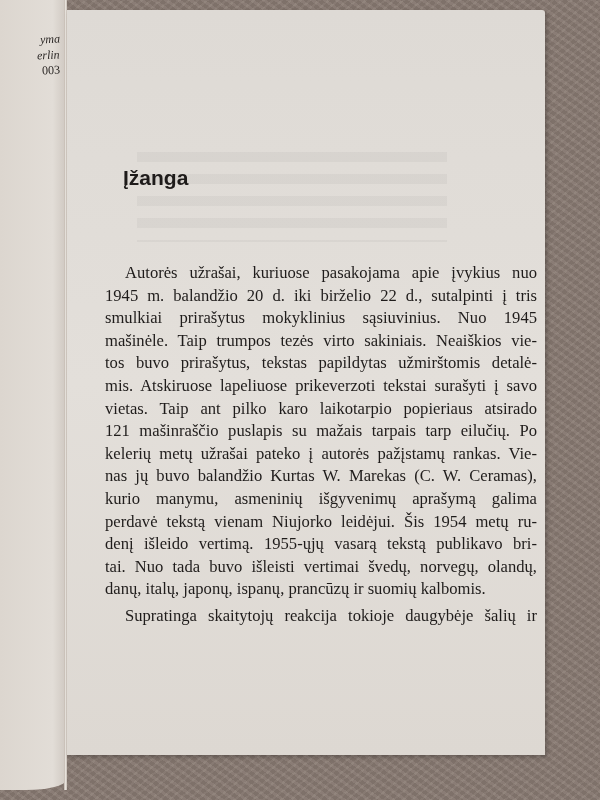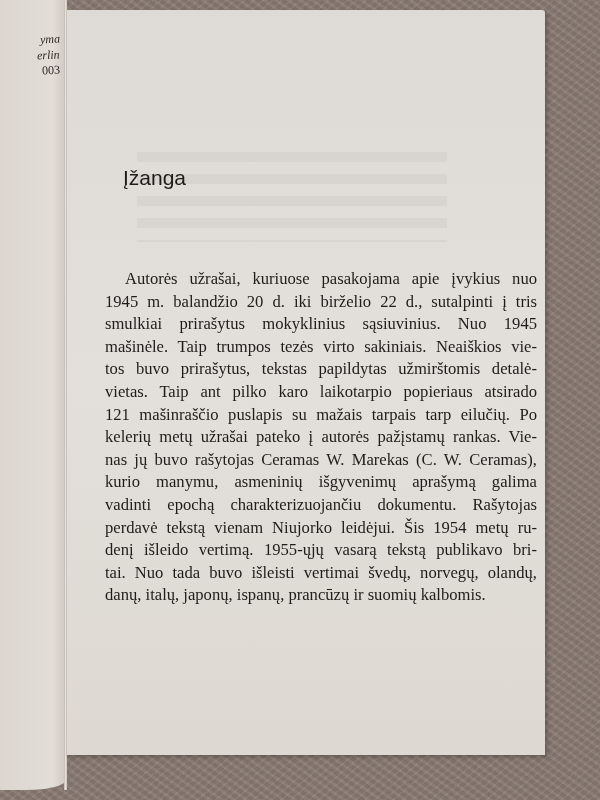--- a/index.html
+++ b/index.html
@@ -25,28 +25,28 @@
     background: linear-gradient(90deg, #bdb3a9, #e7e2dc, #c8bfb6);
   }
   .right-page {
     position:absolute; left:67px; top:10px; width:478px; height:745px;
     background: linear-gradient(180deg, #dedad5 0%, #e3dfda 50%, #ddd8d2 100%);
     box-shadow: 2px 2px 4px rgba(0,0,0,0.25);
     border-top-right-radius:3px;
   }
   .heading {
     position:absolute; left:56px; top:156px;
-    font-family:"Liberation Sans", sans-serif; font-weight:normal; font-size:21px; color:#1e1b1a;
+    font-family:"Liberation Sans", sans-serif; font-weight:bold; font-size:21px; color:#1e1b1a;
   }
   .ghost {
     position:absolute; left:70px; top:142px; width:310px; height:90px;
     background: repeating-linear-gradient(180deg, rgba(80,80,80,0.06) 0 10px, transparent 10px 22px);
   }
   .body-text {
-    position:absolute; left:38px; top:258px; width:432px;
+    position:absolute; left:38px; top:252px; width:432px;
     font-family:"Liberation Serif", serif; font-size:16.6px; line-height:22.6px; color:#1f1c1b;
   }
   .line { display:block; white-space:nowrap; text-align:justify; text-align-last:justify; height:22.6px; }
   .line.last { text-align-last:left; }
   .line.indent { padding-left:20px; }
   .para-gap { height:4px; }
 </style>
 </head>
 <body>
 
@@ -61,28 +61,29 @@
   <div class="ghost"></div>
   <div class="heading">Įžanga</div>
 
   <div class="body-text">
     <div>
       <span class="line indent">Autorės užrašai, kuriuose pasakojama apie įvykius nuo</span>
       <span class="line">1945 m. balandžio 20 d. iki birželio 22 d., sutalpinti į tris</span>
       <span class="line">smulkiai prirašytus mokyklinius sąsiuvinius. Nuo 1945</span>
       <span class="line">mašinėle. Taip trumpos tezės virto sakiniais. Neaiškios vie-</span>
       <span class="line">tos buvo prirašytus, tekstas papildytas užmirštomis detalė-</span>
+      <span class="line">mis. Atskiruose lapeliuose prikeverzoti tekstai surašyti į savo</span>
       <span class="line">vietas. Taip ant pilko karo laikotarpio popieriaus atsirado</span>
       <span class="line">121 mašinraščio puslapis su mažais tarpais tarp eilučių. Po</span>
       <span class="line">kelerių metų užrašai pateko į autorės pažįstamų rankas. Vie-</span>
-      <span class="line">nas jų buvo rašytojas Ceramas W. Marekas (C. W. Ceramas),</span>
+      <span class="line">nas jų buvo balandžio Kurtas W. Marekas (C. W. Ceramas),</span>
       <span class="line">kurio manymu, asmeninių išgyvenimų aprašymą galima</span>
-      <span class="line">vadinti epochą charakterizuojančiu dokumentu. Rašytojas</span>
       <span class="line">perdavė tekstą vienam Niujorko leidėjui. Šis 1954 metų ru-</span>
       <span class="line">denį išleido vertimą. 1955-ųjų vasarą tekstą publikavo bri-</span>
       <span class="line">tai. Nuo tada buvo išleisti vertimai švedų, norvegų, olandų,</span>
       <span class="line last">danų, italų, japonų, ispanų, prancūzų ir suomių kalbomis.</span>
     </div>
     <div class="para-gap"></div>
     <div>
+      <span class="line indent">Supratinga skaitytojų reakcija tokioje daugybėje šalių ir</span>
     </div>
   </div>
 </div>
 
 </body></html>

